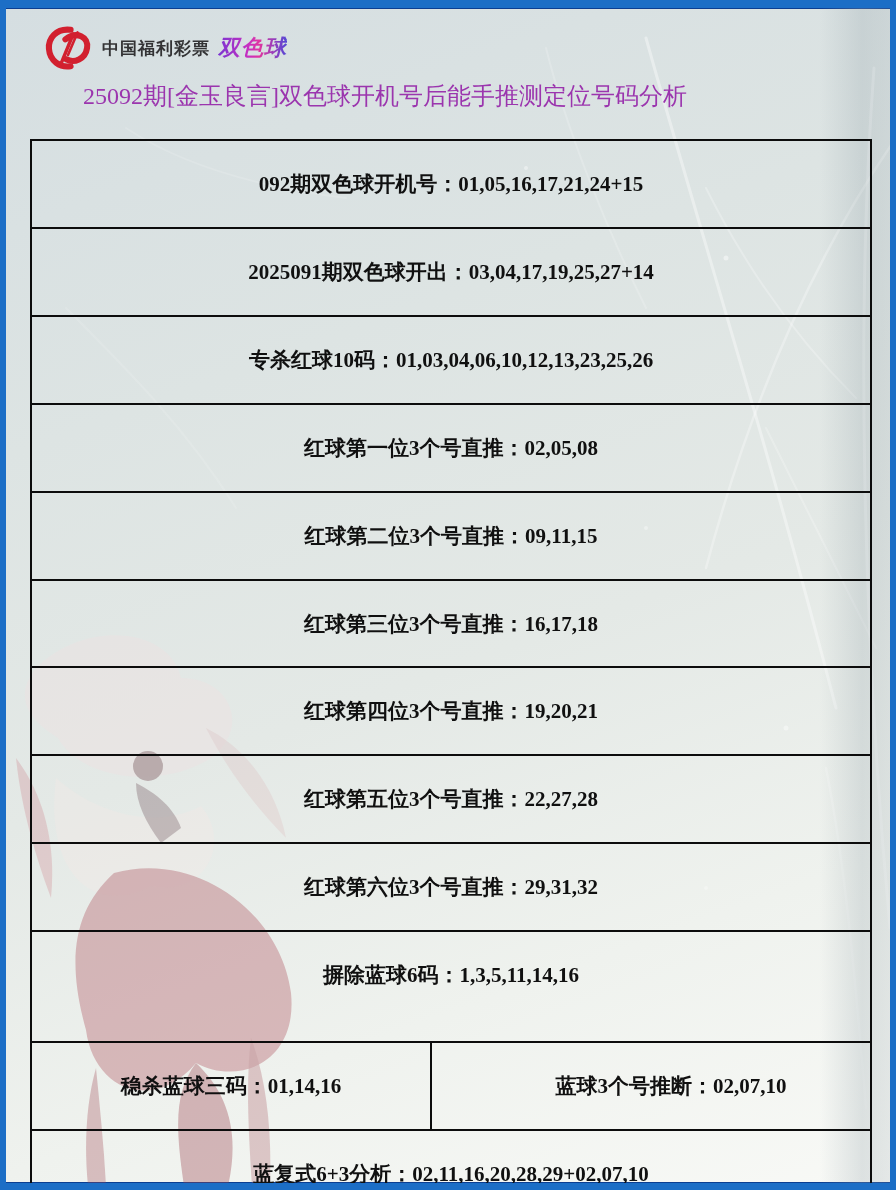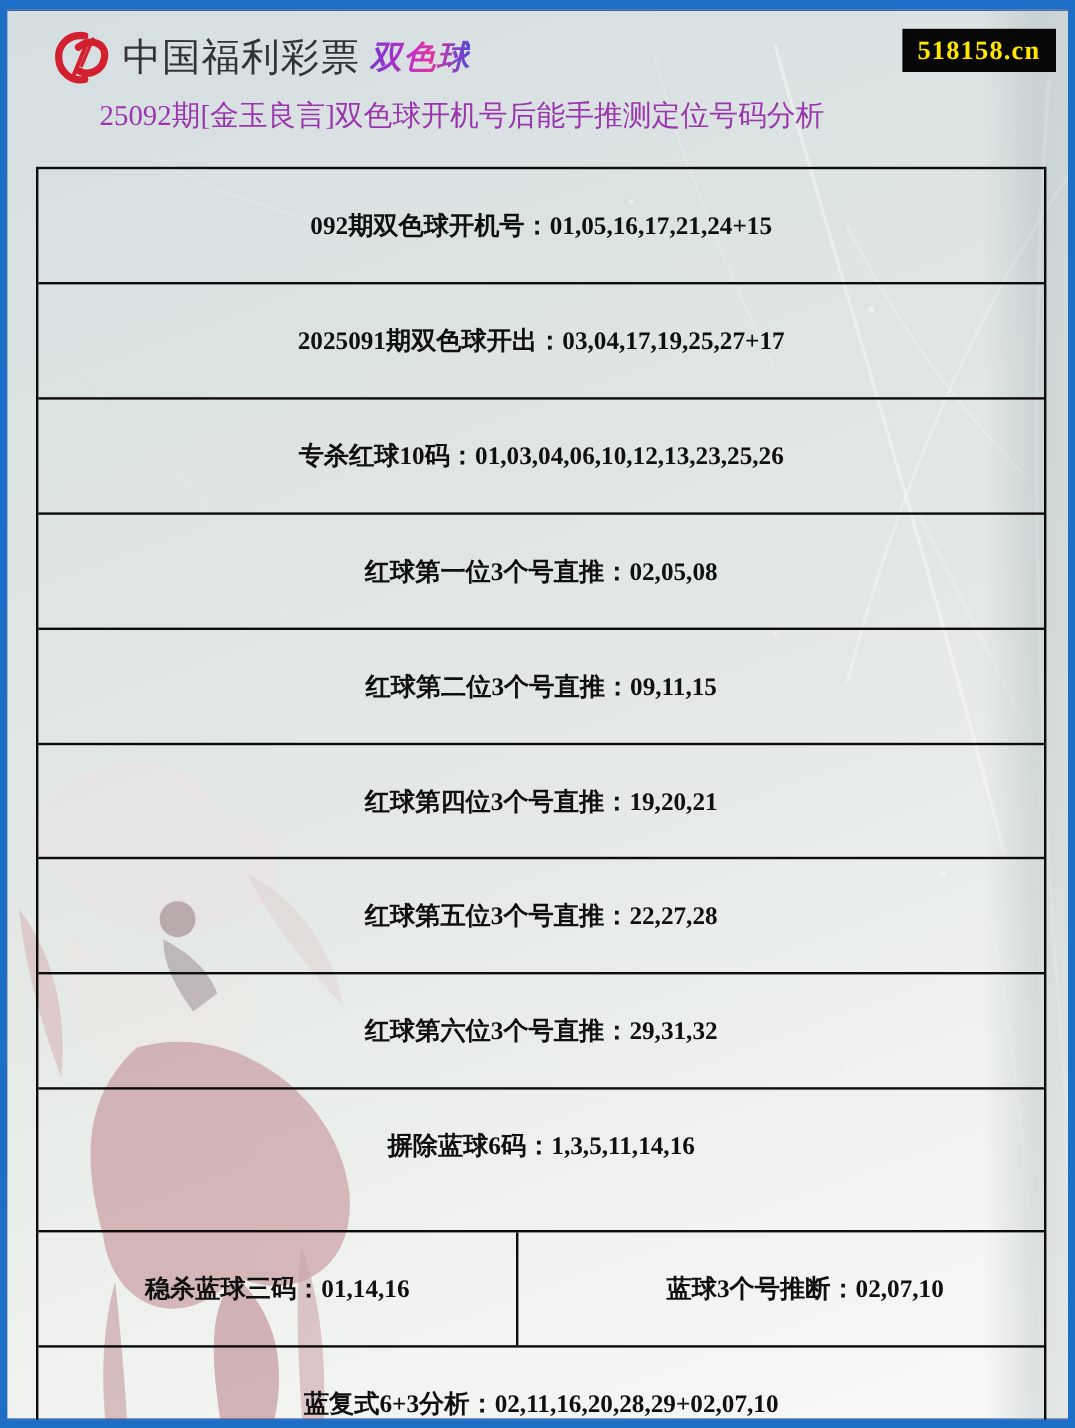--- a/index.html
+++ b/index.html
@@ -28,24 +28,24 @@
     position:absolute; left:-4px; top:747px; width:4px; height:173px;
     background:#ffd94d;
   }
   .horse-art { position:absolute; left:-10px; top:600px; opacity:.45; }
 
   
   .header { position:absolute; left:36px; top:14px; right:10px; height:56px; }
   .logo-wrap { position:absolute; left:0; top:0; display:flex; align-items:center; gap:8px; }
   .logo-icon { width:52px; height:52px; }
   .brand-name {
-    font-size:32px; font-weight:normal; color:#333335; letter-spacing:1px;
+    font-size:17px; font-weight:bold; color:#333335; letter-spacing:1px;
   }
   .product-name {
-    font-size:27px; font-weight:bold; font-style:italic; letter-spacing:1px;
+    font-size:22px; font-weight:bold; font-style:italic; letter-spacing:1px;
     background:linear-gradient(90deg,#7a35d2 0%,#c92fc0 45%,#e0359f 60%,#5347d6 100%);
     -webkit-background-clip:text; background-clip:text; color:transparent;
   }
   .site-badge {
     position:absolute; right:0; top:2px;
     background:#070707; color:#ffe600;
     font-size:22px; font-weight:bold; letter-spacing:1px;
     padding:5px 13px; font-family:"Liberation Serif","DejaVu Serif",serif;
   }
 
@@ -123,40 +123,42 @@
         <g stroke="#d2202f" fill="none" stroke-linecap="round">
           <path d="M33 9 C16 7 7 19 8 31 C9 45 21 53 33 51" stroke-width="7"></path>
           <path d="M27 20 C40 10 54 17 52 30 C50 43 37 48 28 43" stroke-width="7"></path>
           <path d="M36 14 L22 48" stroke-width="4"></path>
           <path d="M41 12 L30 38" stroke-width="3"></path>
         </g>
       </svg>
       <span class="brand-name">中国福利彩票</span>
       <span class="product-name">双色球</span>
     </div>
-    <div class="site-badge">518158.cn</div>
   </div>
 
   <div class="page-title">25092期[金玉良言]双色球开机号后能手推测定位号码分析</div>
 
   <div class="board">
     <div class="row">
       <span>092期双色球开机号：01,05,16,17,21,24+15</span>
     </div>
     <div class="row">
-      <span>2025091期双色球开出：03,04,17,19,25,27+17</span>
+      <span>2025091期双色球开出：03,04,17,19,25,27+14</span>
     </div>
     <div class="row">
       <span>专杀红球10码：01,03,04,06,10,12,13,23,25,26</span>
     </div>
     <div class="row">
       <span>红球第一位3个号直推：02,05,08</span>
     </div>
     <div class="row">
       <span>红球第二位3个号直推：09,11,15</span>
+    </div>
+    <div class="row">
+      <span>红球第三位3个号直推：16,17,18</span>
     </div>
     <div class="row">
       <span>红球第四位3个号直推：19,20,21</span>
     </div>
     <div class="row">
       <span>红球第五位3个号直推：22,27,28</span>
     </div>
     <div class="row">
       <span>红球第六位3个号直推：29,31,32</span>
     </div>

